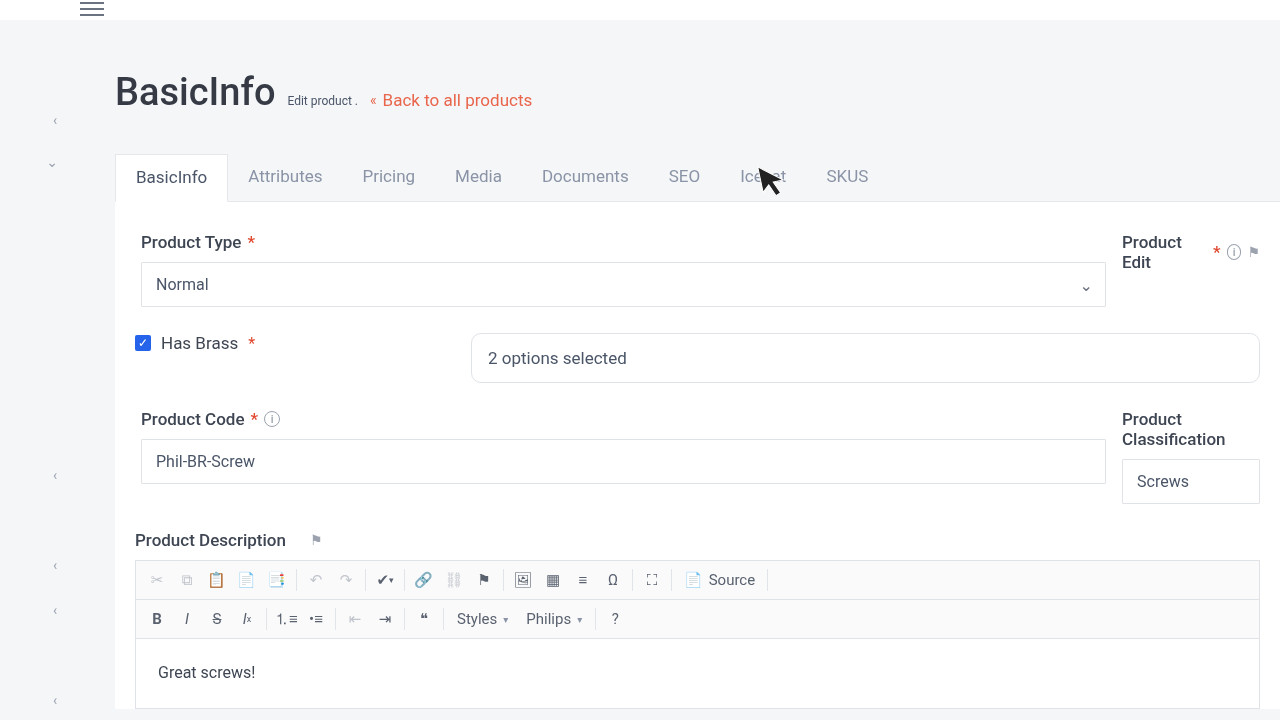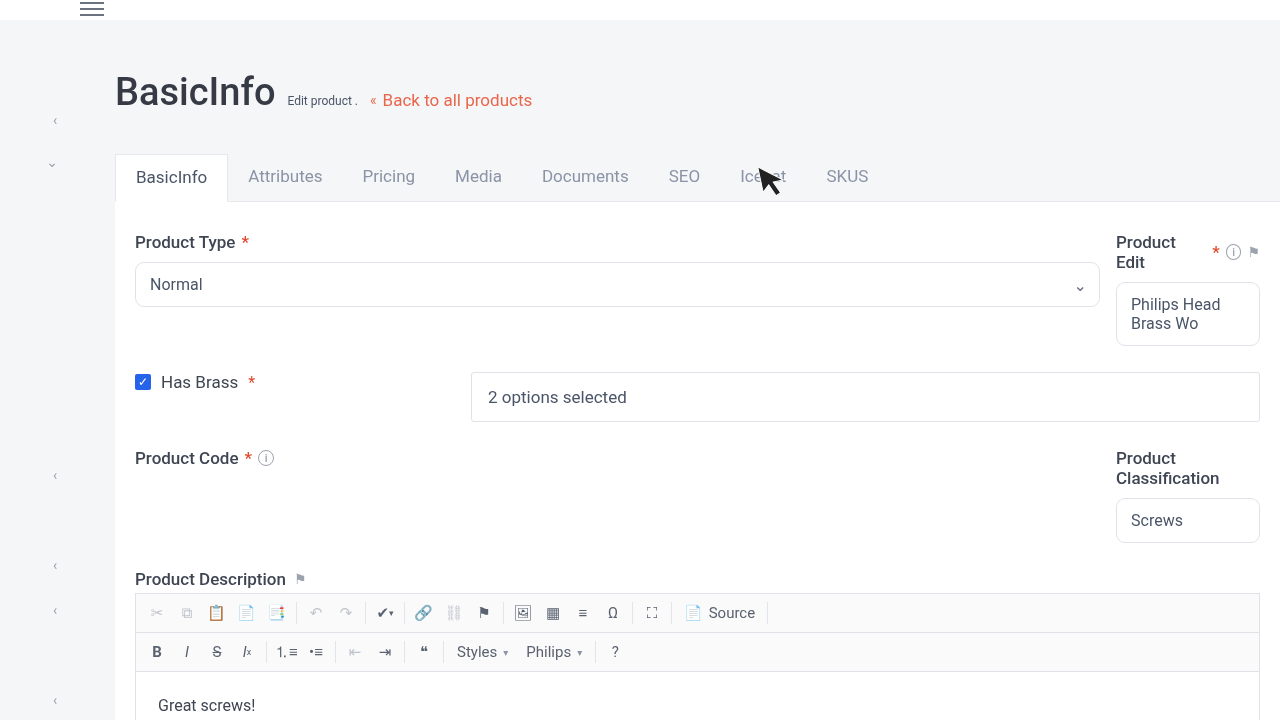--- a/index.html
+++ b/index.html
@@ -85,33 +85,33 @@
   border-bottom: 1px solid #fff;
   margin-bottom: -1px;
 }
 
 .form {
   background: #fff;
   padding: 30px 0 0 0;
 }
 .row { display: flex; gap: 16px; padding: 0 20px; margin-bottom: 26px; align-items: flex-start;}
 .field { flex: 1; }
-.field.wide { flex: 0 0 965px; }
+.field.wide { flex: 0 0 965px; margin-left: 6px; }
 .label { font-size: 17px; color: #3f4653; font-weight: 500; display: flex; align-items: center; gap: 6px; margin-bottom: 10px;}
 .req { color: #e0472e; }
 .info-circle {
   display: inline-flex; width: 16px; height: 16px; border: 1px solid #9ca3af; border-radius: 50%;
   align-items: center; justify-content: center; font-size: 11px; color: #9ca3af;
 }
 .flag-ico { color: #9ca3af; font-size: 14px; }
 
 .select, .input {
   width: 100%;
   border: 1px solid #dfe3e8;
-  border-radius: 9px;
+  border-radius: 1px;
   padding: 12px 14px;
   font-size: 16px;
   color: #4a5568;
   background: #fff;
   position: relative;
 }
 .select .caret {
   position: absolute; right: 12px; top: 50%; transform: translateY(-50%);
   color: #6b7280;
 }
@@ -119,27 +119,27 @@
 .chk {
   width: 16px; height: 16px; background: #2563eb; border-radius: 2px;
   display: inline-flex; align-items: center; justify-content: center;
   color: #fff; font-size: 12px;
 }
 .chk-label { font-size: 17px; color: #3f4653; }
 
 .multiselect {
   flex: 1;
   border: 1px solid #dfe3e8;
-  border-radius: 3px;
+  border-radius: 10px;
   padding: 14px 16px;
   font-size: 17px;
   color: #4a5568;
 }
 
-.desc-label { padding: 0 20px; margin-bottom: 4px; display: flex; align-items: center; gap: 8px; font-size: 17px; font-weight: 500; color: #3f4653;}
+.desc-label { padding: 0 20px; margin-bottom: 10px; display: flex; align-items: center; gap: 24px; font-size: 17px; font-weight: 500; color: #3f4653;}
 
 .editor {
   border-top: 1px solid #dfe3e8;
   margin: 0 20px 0 20px;
 }
 .toolbar {
   display: flex; align-items: center;
   border: 1px solid #dfe3e8;
   border-top: none;
   background: #fafafa;
@@ -231,43 +231,43 @@
           <span class="caret">⌄</span>
         </div>
       </div>
       <div class="field">
         <div class="label">
           <span>Product Edit</span>
           <span class="req">*</span>
           <span class="info-circle">i</span>
           <span class="flag-ico">⚑</span>
         </div>
-        <div class="input">
-          <span>Philips Head Brass Wo</span>
-        </div>
       </div>
     </div>
 
     <div class="row">
       <div class="checkbox-row">
         <span class="chk">✓</span>
         <span class="chk-label">Has Brass</span>
         <span class="req">*</span>
       </div>
       <div class="multiselect">
         <span>2 options selected</span>
       </div>
     </div>
 
     <div class="row">
       <div class="field wide">
         <div class="label">
           <span>Product Code</span>
           <span class="req">*</span>
           <span class="info-circle">i</span>
+        </div>
+        <div class="input">
+          <span>Phil-BR-Screw</span>
         </div>
       </div>
       <div class="field">
         <div class="label">
           <span>Product Classification</span>
         </div>
         <div class="input">
           <span>Screws</span>
         </div>
       </div>

